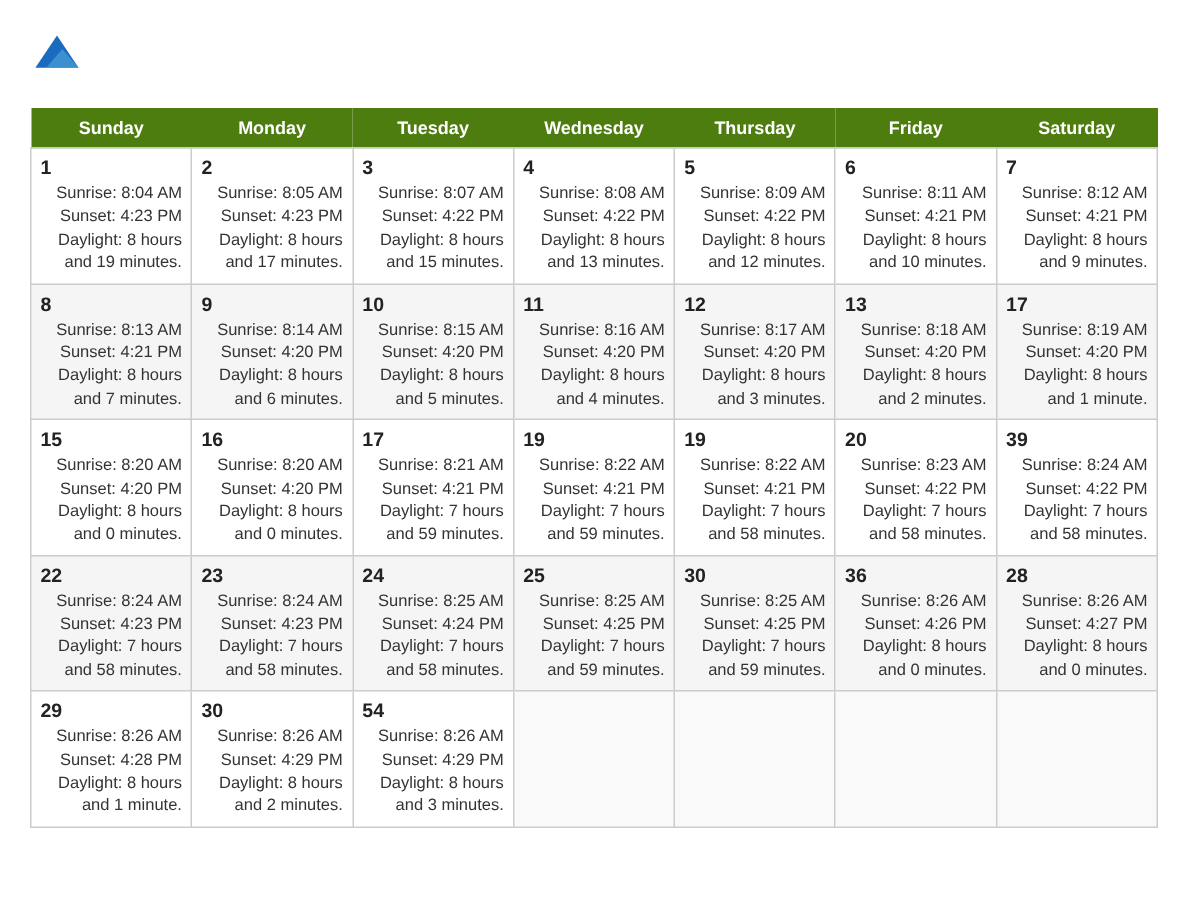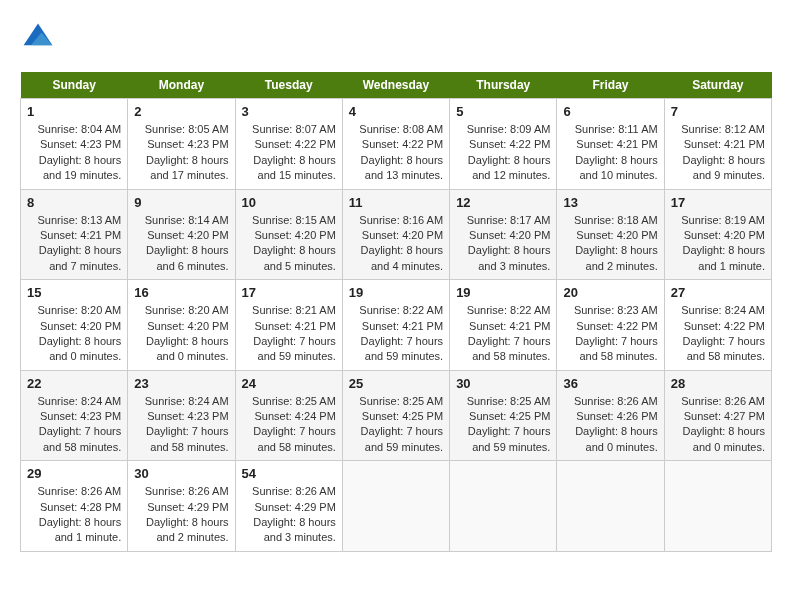--- a/index.html
+++ b/index.html
@@ -204,21 +204,21 @@
         </td>
         <td>
           <div class="day-number">19</div>
           <div class="day-info">Sunrise: 8:22 AM<br>Sunset: 4:21 PM<br>Daylight: 7 hours and 58 minutes.</div>
         </td>
         <td>
           <div class="day-number">20</div>
           <div class="day-info">Sunrise: 8:23 AM<br>Sunset: 4:22 PM<br>Daylight: 7 hours and 58 minutes.</div>
         </td>
         <td>
-          <div class="day-number">27</div>
+          <div class="day-number">39</div>
           <div class="day-info">Sunrise: 8:24 AM<br>Sunset: 4:22 PM<br>Daylight: 7 hours and 58 minutes.</div>
         </td>
       </tr>
       <tr>
         <td>
           <div class="day-number">22</div>
           <div class="day-info">Sunrise: 8:24 AM<br>Sunset: 4:23 PM<br>Daylight: 7 hours and 58 minutes.</div>
         </td>
         <td>
           <div class="day-number">23</div>

